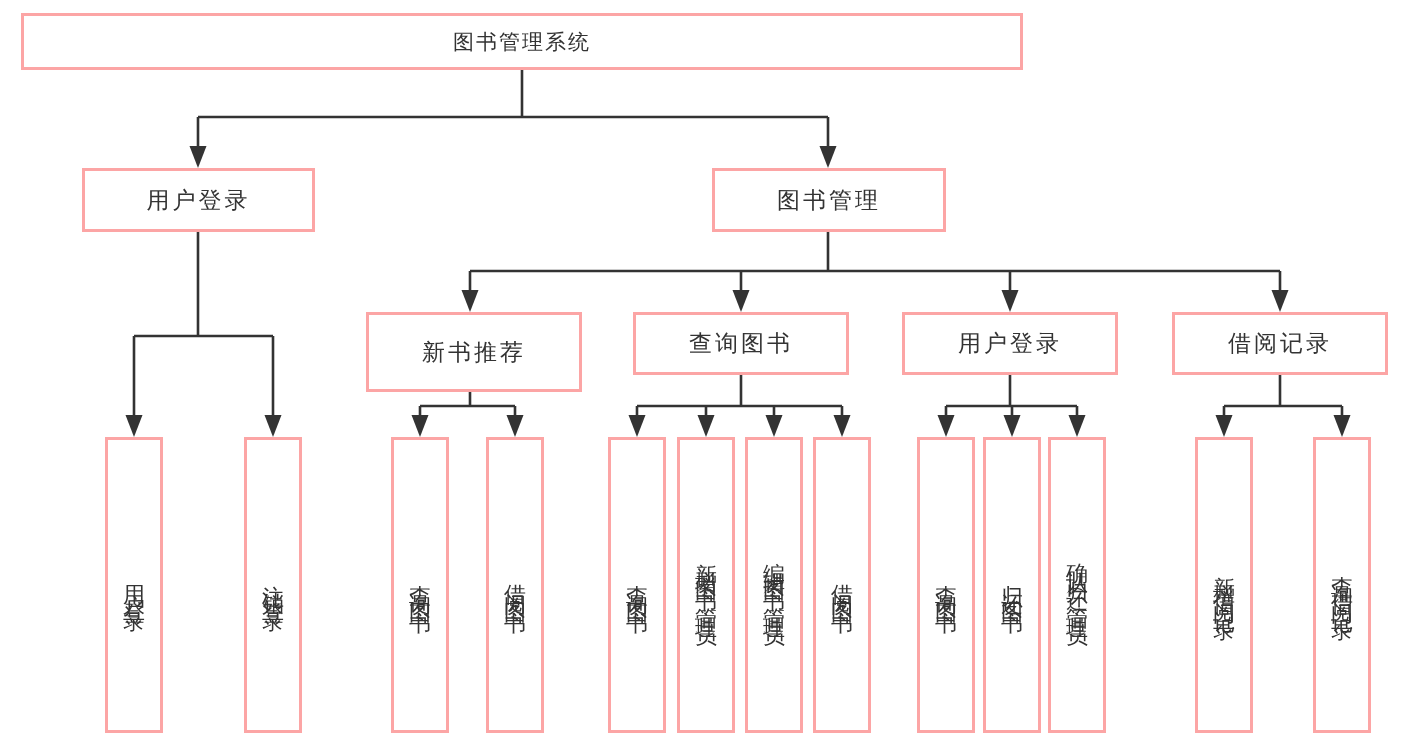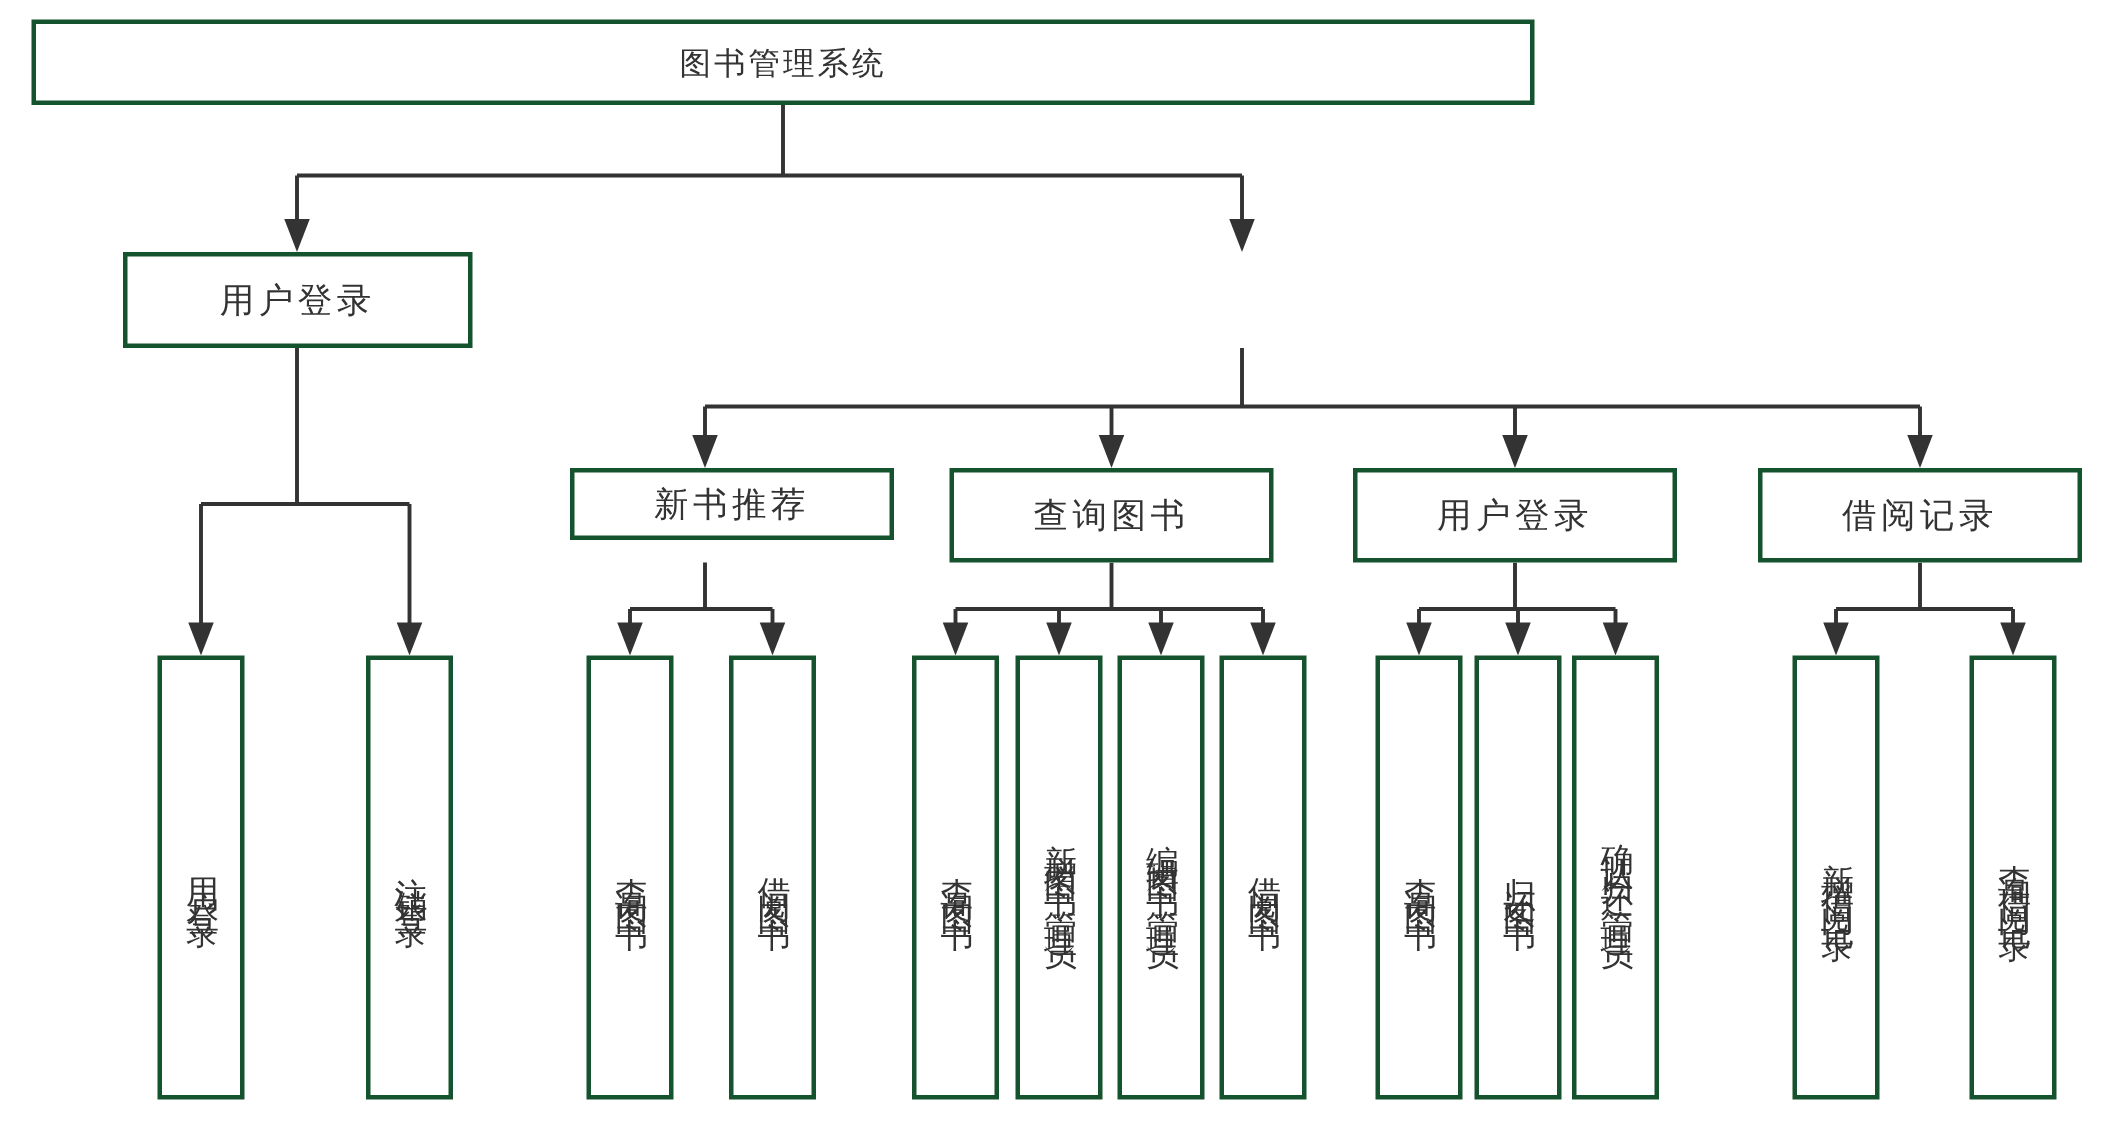--- a/index.html
+++ b/index.html
@@ -18,21 +18,21 @@
   #connectors {
     position: absolute;
     left: 0;
     top: 0;
     width: 1405px;
     height: 747px;
   }
   .node {
     position: absolute;
     box-sizing: border-box;
-    border: 3px solid #14532d;
+    border: 3px solid #fca5a5;
     background: #ffffff;
     color: #333333;
     display: flex;
     align-items: center;
     justify-content: center;
     text-align: center;
   }
   .node.root span {
     font-size: 21px;
     letter-spacing: 2px;
@@ -107,22 +107,25 @@
     </g>
   </svg>
 
   <div class="node root" style="left:21px; top:13px; width:1002px; height:57px">
     <span>图书管理系统</span>
   </div>
 
   <div class="node h" style="left:82px; top:168px; width:233px; height:64px">
     <span>用户登录</span>
   </div>
+  <div class="node h" style="left:712px; top:168px; width:234px; height:64px">
+    <span>图书管理</span>
+  </div>
 
-  <div class="node h" style="left:380px; top:312px; width:216px; height:48px">
+  <div class="node h" style="left:366px; top:312px; width:216px; height:80px">
     <span>新书推荐</span>
   </div>
   <div class="node h" style="left:633px; top:312px; width:216px; height:63px">
     <span>查询图书</span>
   </div>
   <div class="node h" style="left:902px; top:312px; width:216px; height:63px">
     <span>用户登录</span>
   </div>
   <div class="node h" style="left:1172px; top:312px; width:216px; height:63px">
     <span>借阅记录</span>

